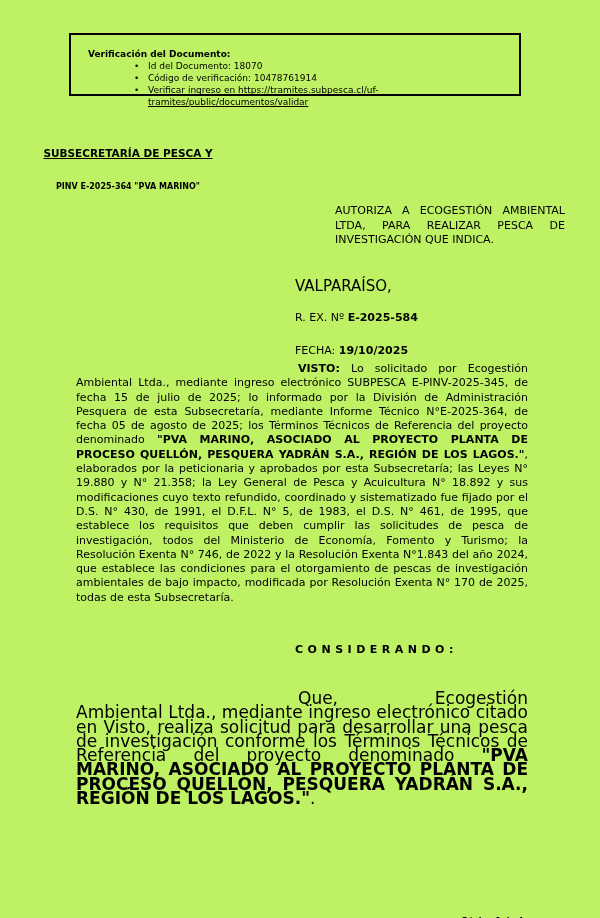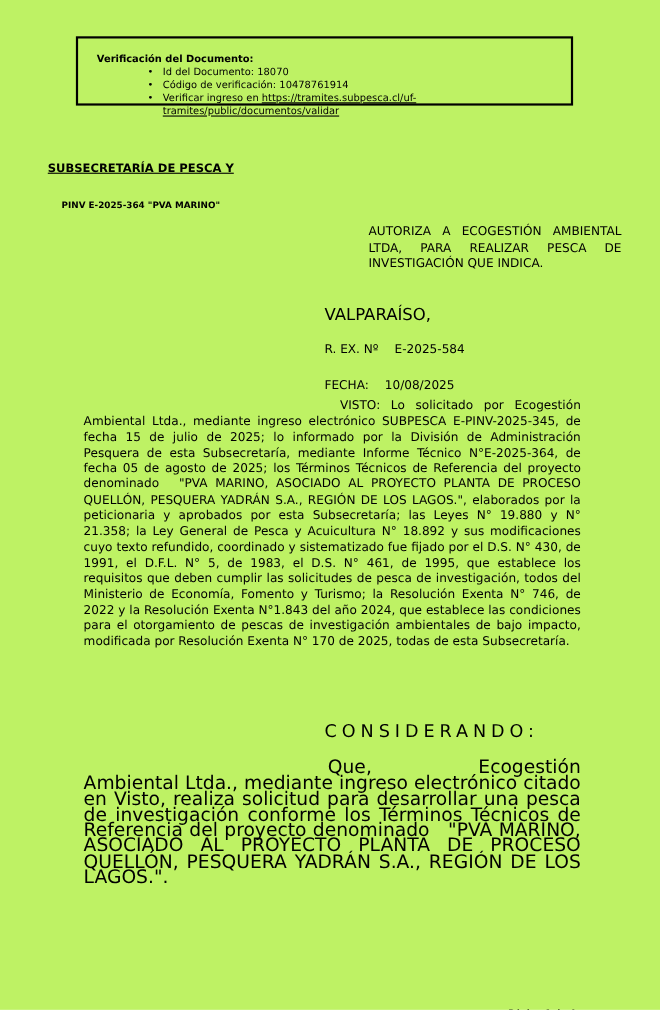--- a/index.html
+++ b/index.html
@@ -54,34 +54,33 @@
   
   .subject {
     left: 312px; top: 204px; width: 230px;
     font-size: 11px; line-height: 14.5px;
     text-align: justify;
     margin-left: 23px;
   }
   .city  { left: 295px; top: 277px; font-size: 15px; }
   .rex   { left: 295px; top: 311px; font-size: 11px; }
   .fecha { left: 295px; top: 344px; font-size: 11px; }
-  .b { font-weight: normal; margin-left: 11px; }
+  .b { font-weight: bold; }
 
   
   .visto {
     left: 76px; top: 362px; width: 452px;
     font-size: 11px; line-height: 14.3px;
     text-align: justify;
     text-indent: 222px;
   }
   .considerando {
     left: 295px; top: 643px;
-    font-size: 16px; font-weight: normal;
+    font-size: 11px; font-weight: bold;
     letter-spacing: 4.5px;
-    margin-top: 12px;
   }
   .que {
     left: 76px; top: 691px; width: 452px;
     font-size: 17px; line-height: 14.3px;
     text-align: justify;
     text-indent: 222px;
   }
 
   .footer {
     left: 462px; top: 917px;
@@ -112,21 +111,21 @@
   </div>
 
   <div class="abs subsec">
     <div><span>SUBSECRETARÍA DE PESCA Y</span></div>
   </div>
   <div class="abs fileref">PINV E-2025-364 "PVA MARINO"</div>
 
   <div class="abs subject">AUTORIZA A ECOGESTIÓN AMBIENTAL LTDA, PARA REALIZAR PESCA DE INVESTIGACIÓN QUE INDICA.</div>
   <div class="abs city">VALPARAÍSO,</div>
   <div class="abs rex"><span>R. EX. Nº </span><span class="b">E-2025-584</span></div>
-  <div class="abs fecha"><span>FECHA: </span><span class="b">10/08/2025</span></div>
+  <div class="abs fecha"><span>FECHA: </span><span class="b">19/10/2025</span></div>
 
   <div class="abs visto"><span class="b">VISTO:</span><span> Lo solicitado por Ecogestión Ambiental Ltda., mediante ingreso electrónico SUBPESCA E-PINV-2025-345, de fecha 15 de julio de 2025; lo informado por la División de Administración Pesquera de esta Subsecretaría, mediante Informe Técnico N°E-2025-364, de fecha 05 de agosto de 2025; los Términos Técnicos de Referencia del proyecto denominado </span><span class="b">"PVA MARINO, ASOCIADO AL PROYECTO PLANTA DE PROCESO QUELLÓN, PESQUERA YADRÁN S.A., REGIÓN DE LOS LAGOS."</span><span>, elaborados por la peticionaria y aprobados por esta Subsecretaría; las Leyes N° 19.880 y N° 21.358; la Ley General de Pesca y Acuicultura N° 18.892 y sus modificaciones cuyo texto refundido, coordinado y sistematizado fue fijado por el D.S. N° 430, de 1991, el D.F.L. N° 5, de 1983, el D.S. N° 461, de 1995, que establece los requisitos que deben cumplir las solicitudes de pesca de investigación, todos del Ministerio de Economía, Fomento y Turismo; la Resolución Exenta N° 746, de 2022 y la Resolución Exenta N°1.843 del año 2024, que establece las condiciones para el otorgamiento de pescas de investigación ambientales de bajo impacto, modificada por Resolución Exenta N° 170 de 2025, todas de esta Subsecretaría.</span></div>
 
   <div class="abs considerando">CONSIDERANDO:</div>
   <div class="abs que"><span>Que, Ecogestión Ambiental Ltda., mediante ingreso electrónico citado en Visto, realiza solicitud para desarrollar una pesca de investigación conforme los Términos Técnicos de Referencia del proyecto denominado </span><span class="b">"PVA MARINO, ASOCIADO AL PROYECTO PLANTA DE PROCESO QUELLÓN, PESQUERA YADRÁN S.A., REGIÓN DE LOS LAGOS."</span><span>.</span></div>
 
   <div class="abs footer">Página 1 de 4</div>
 
 </div>
 

